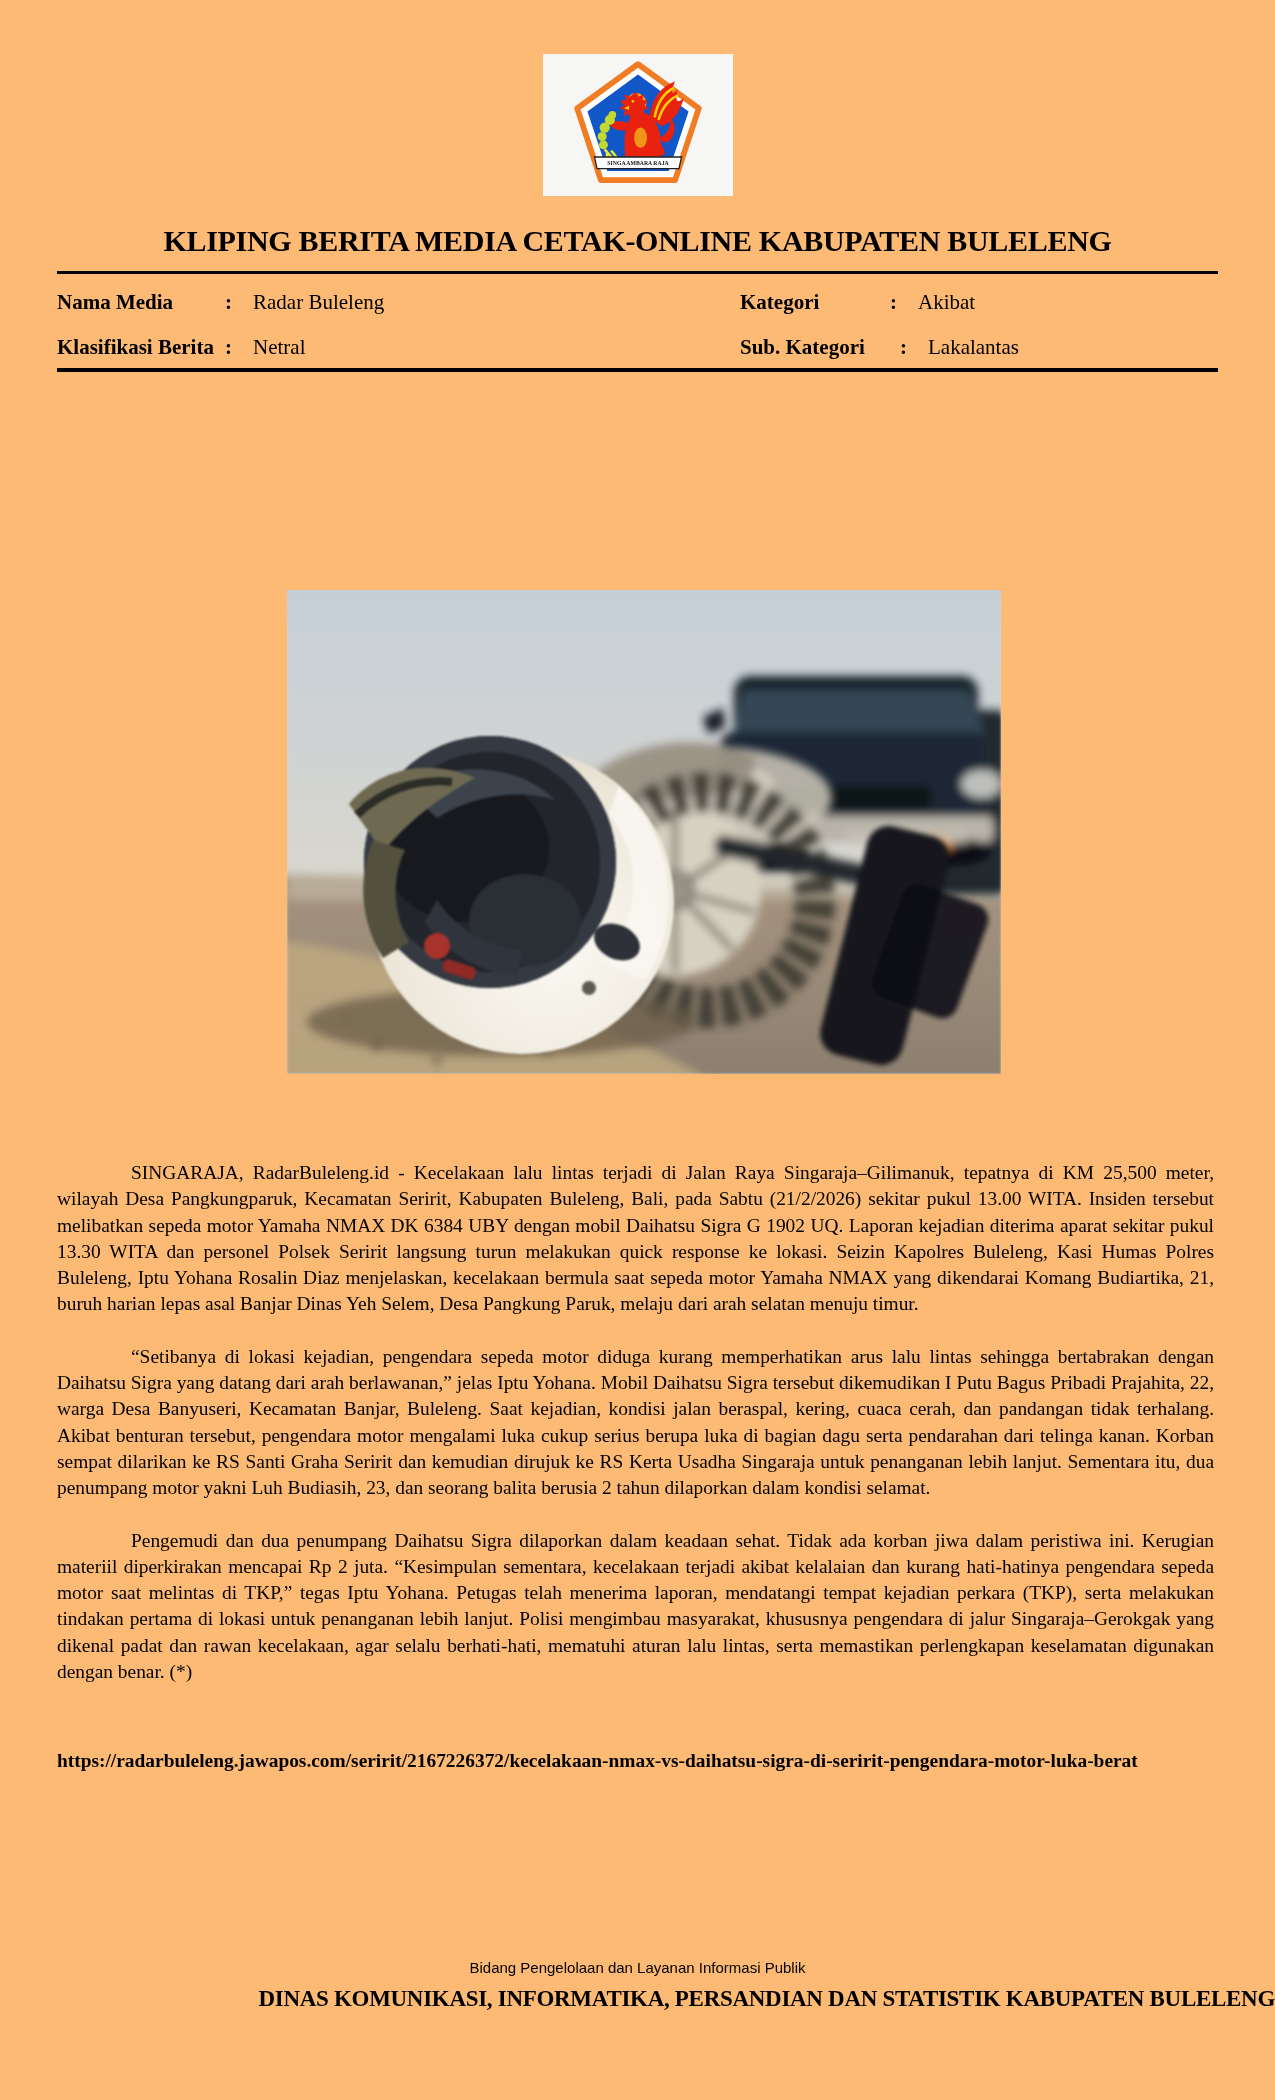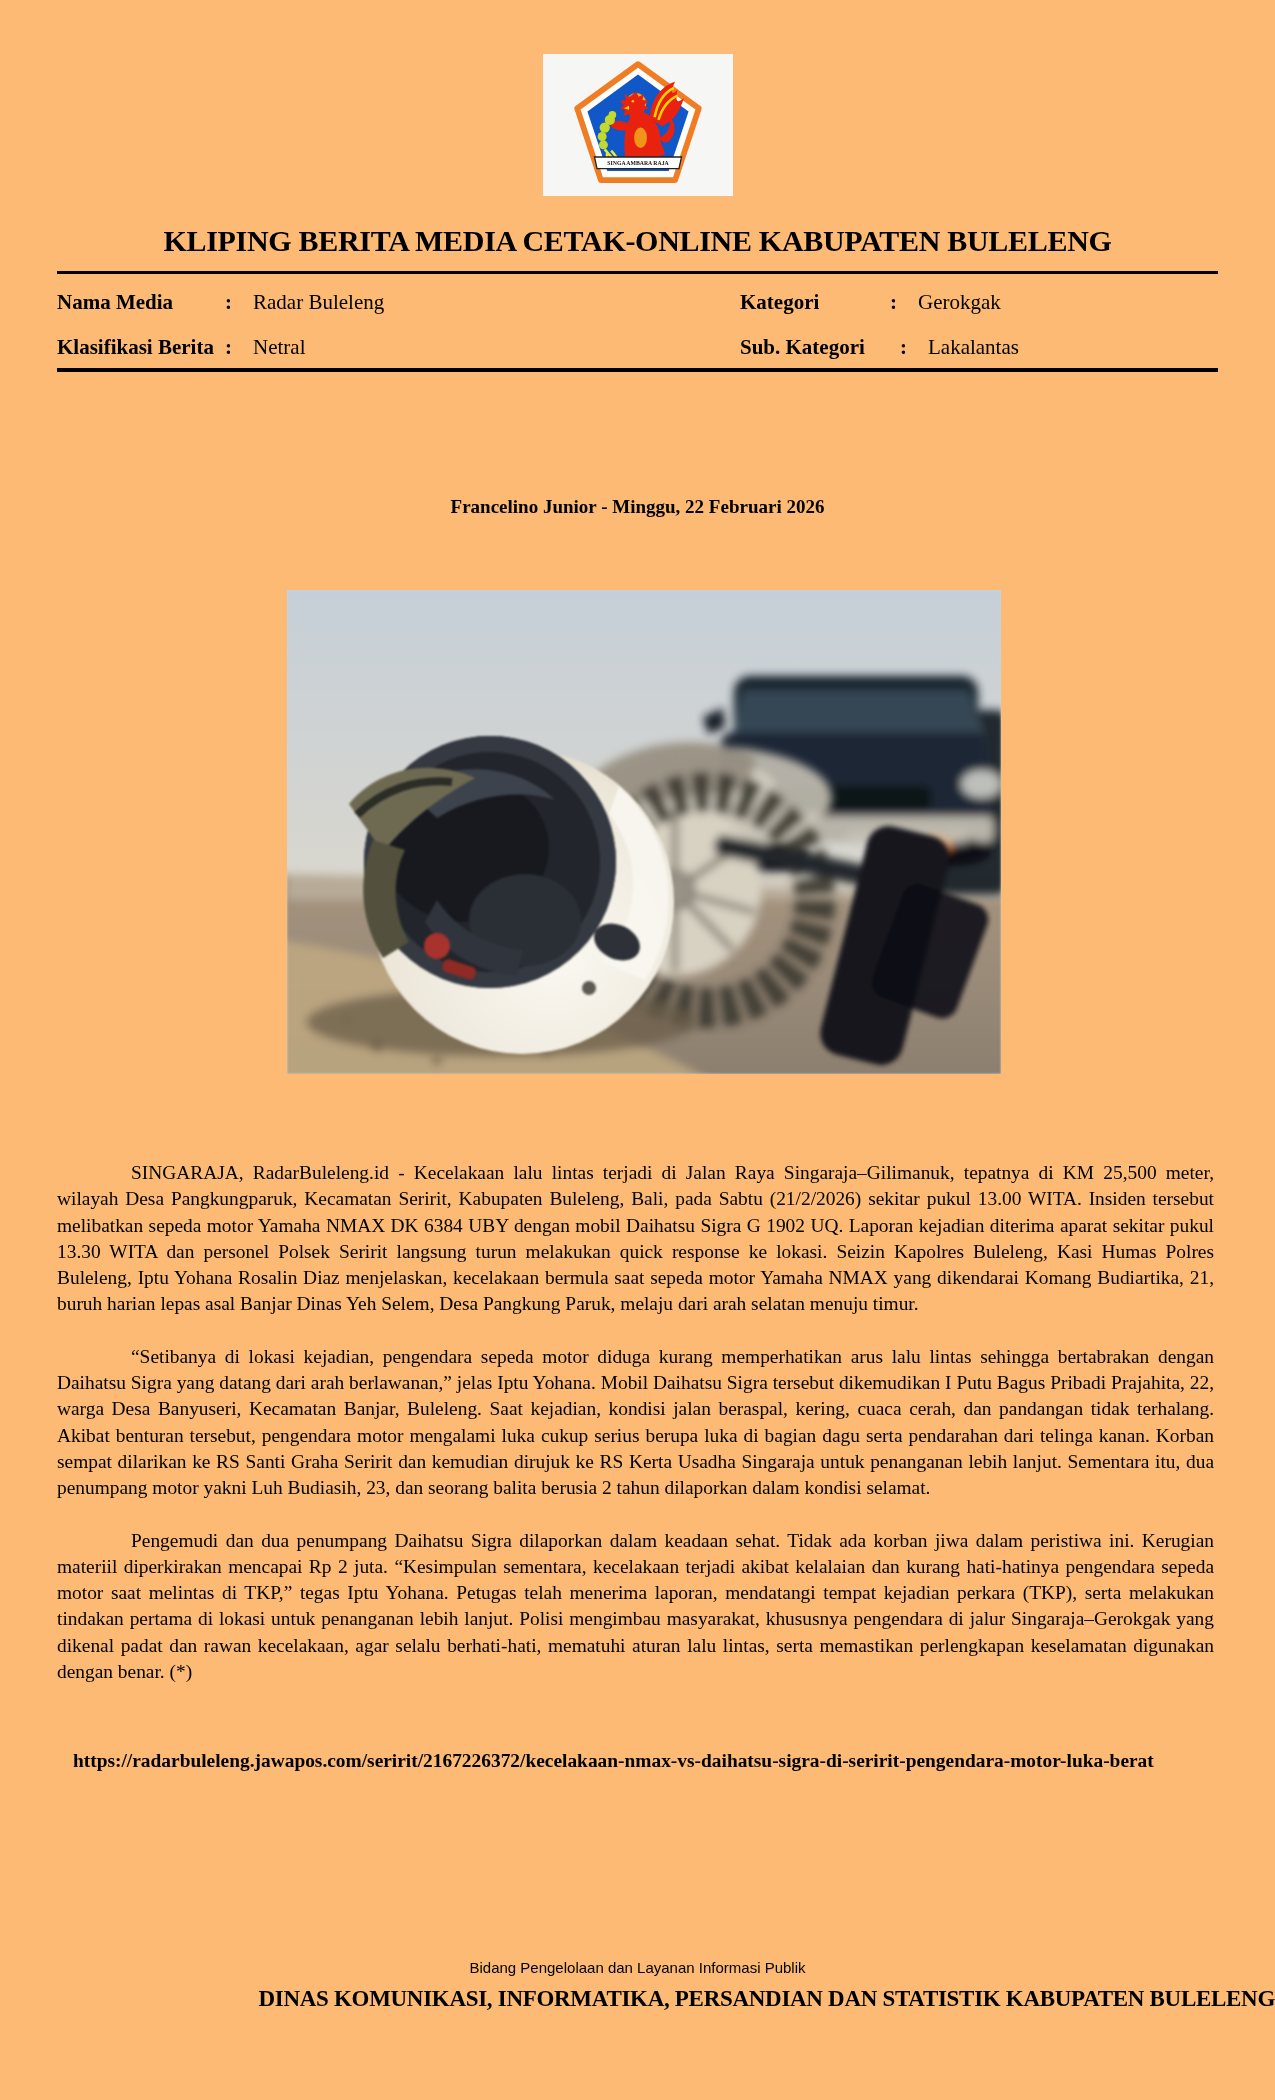--- a/index.html
+++ b/index.html
@@ -54,21 +54,21 @@
   .photo svg{display:block;filter:blur(1.1px);}
   
   .body-text{
     position:absolute;left:57px;top:1160px;width:1161px;
     font-size:19.4px;line-height:26.3px;text-align:justify;
   }
   .body-text p{margin:0 4px 26px 0;text-indent:74px;}
   .article-url{
     position:absolute;left:57px;top:1748px;width:1161px;
     font-weight:bold;font-size:19.4px;line-height:26.5px;
-    word-break:break-all;text-align:left;color:#000;text-decoration:none;display:block;margin-left:16px;
+    word-break:break-all;text-align:left;color:#000;text-decoration:none;display:block;
   }
   
   .footer-line1{
     position:absolute;top:1959px;left:0;width:100%;text-align:center;
     font-family:"Liberation Sans", sans-serif;font-size:15px;
   }
   .footer-line2{
     position:absolute;top:1986px;left:0;width:100%;text-align:right;
     font-weight:bold;font-size:23px;letter-spacing:-0.3px;
   }
@@ -119,35 +119,34 @@
 
   <div class="kliping-title">KLIPING BERITA MEDIA CETAK-ONLINE KABUPATEN BULELENG</div>
 
   <div class="rule rule-thin"></div>
 
   <div class="meta-row meta-row-1">
     <div class="meta-cell meta-left">
       <span class="meta-label w-l">Nama Media</span><span class="meta-colon">:</span><span class="meta-value">Radar Buleleng</span>
     </div>
     <div class="meta-cell meta-right">
-      <span class="meta-label w-r1">Kategori</span><span class="meta-colon">:</span><span class="meta-value">Gerokgak</span>
+      <span class="meta-label w-r1">Kategori</span><span class="meta-colon">:</span><span class="meta-value">Akibat</span>
     </div>
   </div>
   <div class="meta-row meta-row-2">
     <div class="meta-cell meta-left">
       <span class="meta-label w-l">Klasifikasi Berita</span><span class="meta-colon">:</span><span class="meta-value">Netral</span>
     </div>
     <div class="meta-cell meta-right">
       <span class="meta-label w-r2">Sub. Kategori</span><span class="meta-colon">:</span><span class="meta-value">Lakalantas</span>
     </div>
   </div>
 
   <div class="rule rule-thick"></div>
 
-  <div class="article-byline">Francelino Junior - Minggu, 22 Februari 2026</div>
 
   <div class="photo">
     <svg width="714" height="484" viewBox="0 0 714 484">
       <defs>
         <linearGradient id="sky" x1="0" y1="0" x2="0" y2="1">
           <stop offset="0" stop-color="#c6cfd8"></stop>
             <stop offset="0.7" stop-color="#dcd8cd"></stop>
             <stop offset="1" stop-color="#e6e0d2"></stop>
         </linearGradient>
         <linearGradient id="road" x1="0" y1="0" x2="0" y2="1">

